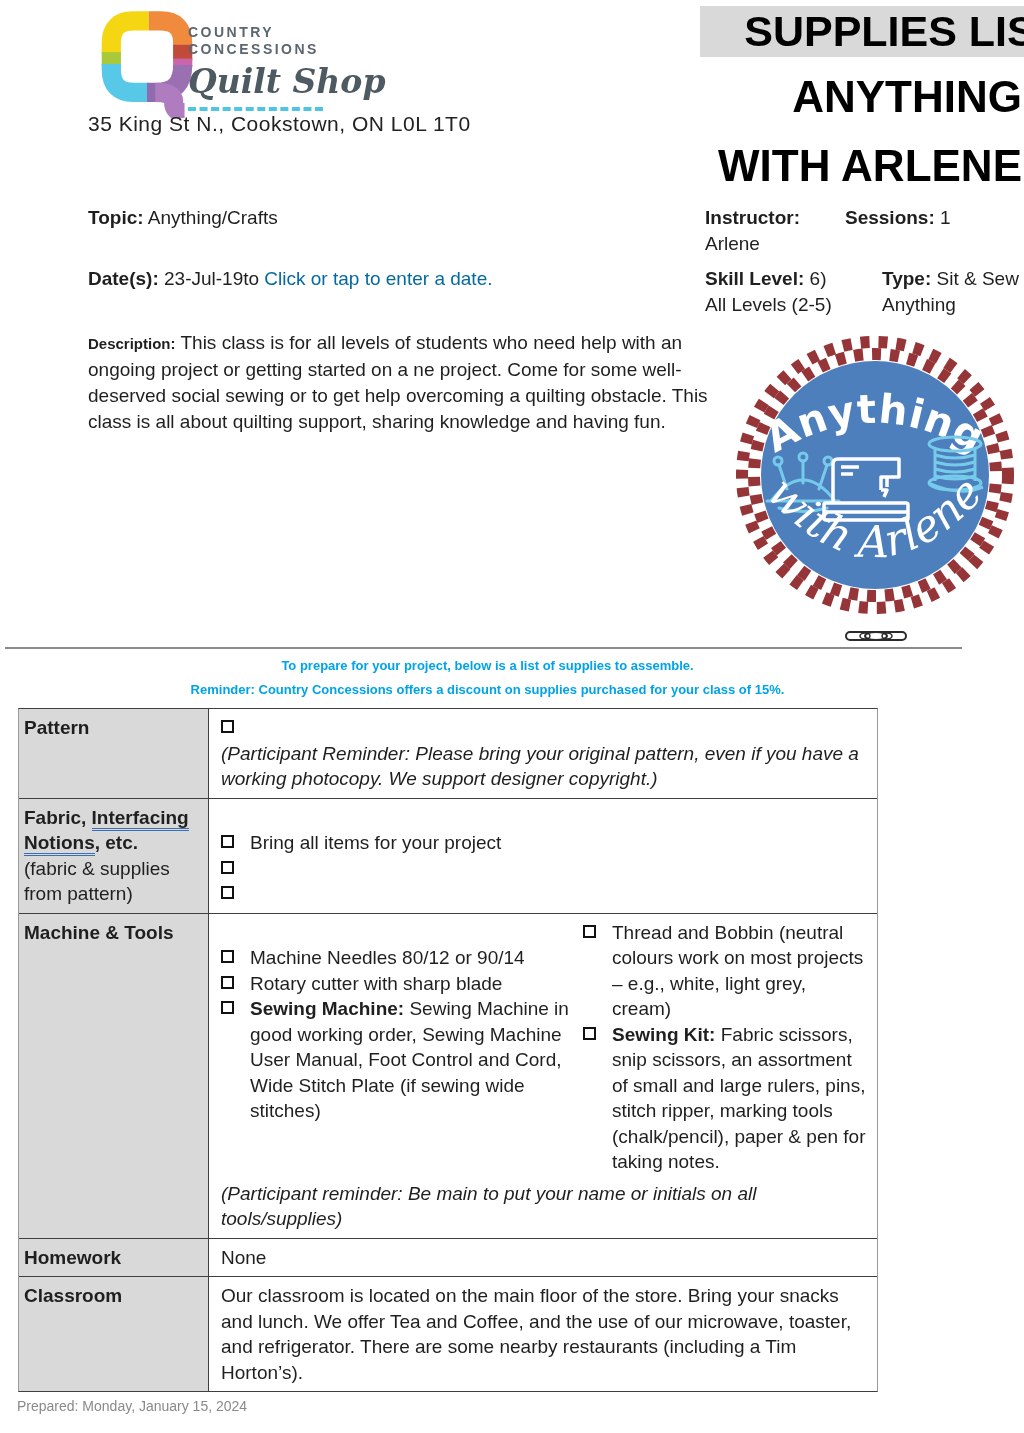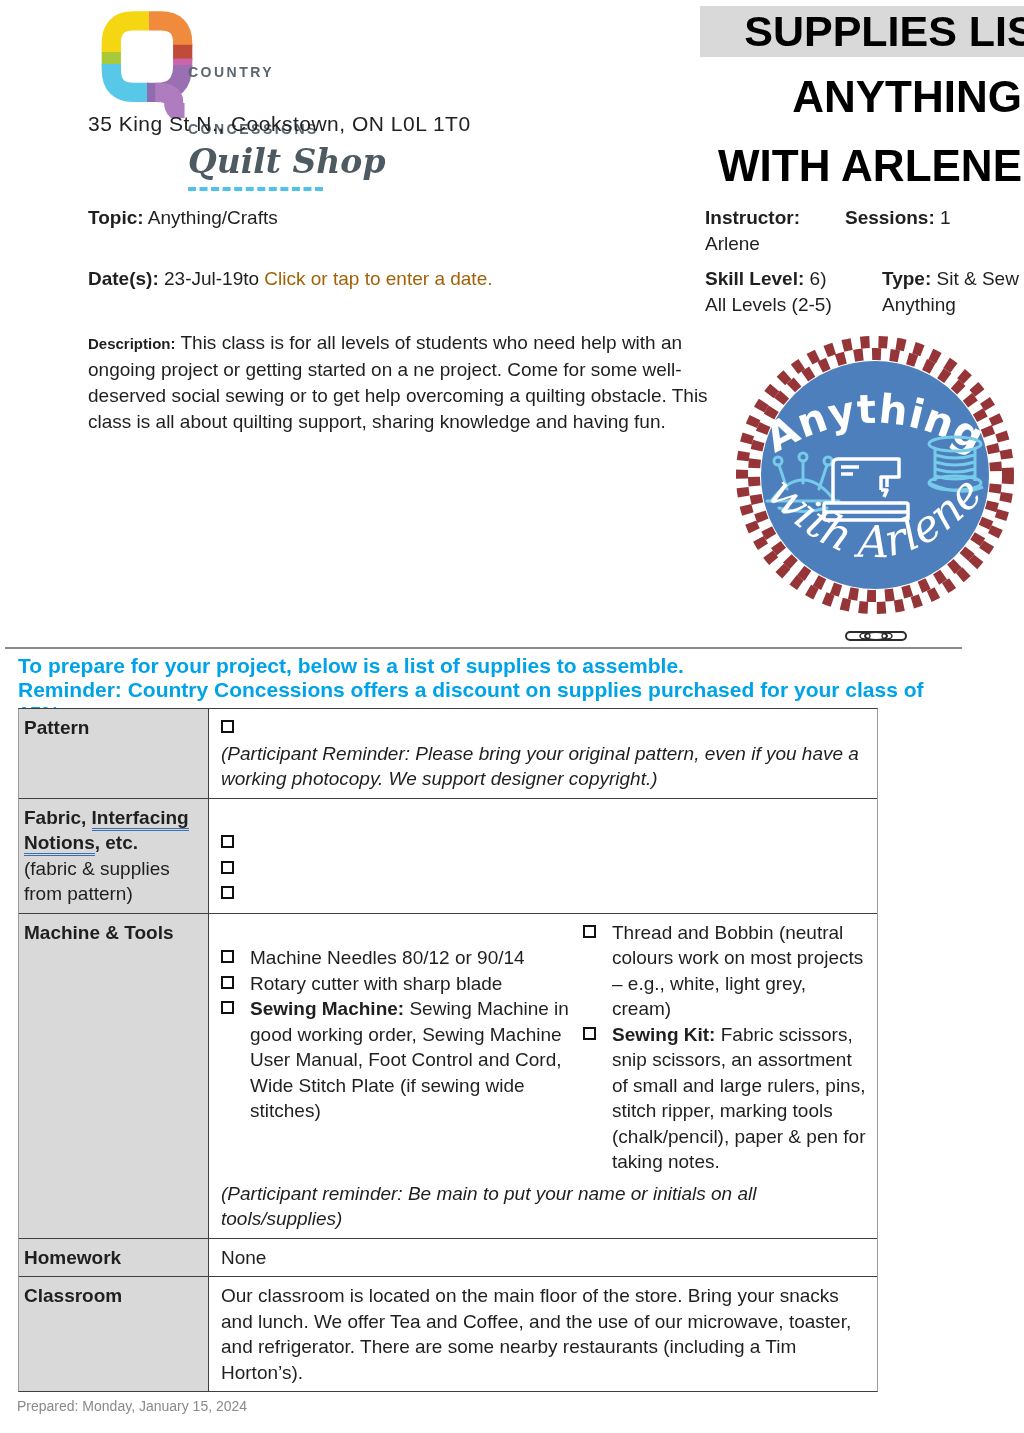--- a/index.html
+++ b/index.html
@@ -2,46 +2,46 @@
 <html><head>
 <meta charset="utf-8">
 <style>
   * { margin:0; padding:0; box-sizing:border-box; }
   html,body { width:1024px; height:1433px; background:#fff; font-family:"Liberation Sans",sans-serif; color:#1f1f1f; }
   .page { position:relative; width:1024px; height:1433px; overflow:hidden; background:#fff; }
 
   
   .logo-q { position:absolute; left:96px; top:10px; }
   .brand { position:absolute; left:188px; top:24px; }
-  .brand-line { font-size:14px; font-weight:bold; letter-spacing:2.5px; color:#5b6670; line-height:17px;margin-top:40px; }
+  .brand-line { font-size:14px; font-weight:bold; letter-spacing:2.5px; color:#5b6670; line-height:17px; }
   .brand-script { font-family:"DejaVu Serif",serif; font-style:italic; font-weight:bold; font-size:33px; color:#4d5a61; margin-top:4px;text-align:center; }
   .brand-dashes { width:135px; border-bottom:4px dashed #4fc3e8; margin-top:6px; }
   .address { position:absolute; left:88px; top:112px; font-size:21px; font-weight:500; letter-spacing:.5px; color:#222; }
 
   
   .banner { position:absolute; left:700px; top:6px; width:368px; height:51px; background:#d9d9d9;
             font-size:43px; font-weight:bold; text-align:right; line-height:51px; padding-right:6px; color:#000; }
   .main-title { position:absolute; right:2px; top:62px; text-align:right; font-size:44px; font-weight:bold; line-height:69px; color:#000; }
 
   
   .meta { position:absolute; font-size:19px; line-height:26px; }
   .b { font-weight:bold; }
-  .placeholder { color:#a16207; }
+  .placeholder { color:#0369a1; }
 
   
   .descr { position:absolute; left:88px; top:330px; width:640px; font-size:19px; line-height:26px; }
   .descr .lbl { font-size:15px; font-weight:bold; }
 
   
   .badge { position:absolute; left:731px; top:331px; width:288px; height:292px; }
   .deco-icon { position:absolute; left:845px; top:628px; }
 
   
   .intro-rule { position:absolute; left:5px; top:647px; width:957px; height:2px; background:#8a8a8a; }
-  .intro { position:absolute; left:18px; top:654px; width:939px; font-weight:bold; font-size:21px; line-height:24px; }
+  .intro { position:absolute; left:18px; top:654px; width:939px; text-align:center; font-weight:bold; font-size:13px; line-height:24px; }
 
   
   .tbl { position:absolute; left:18px; top:708px; width:860px; border-top:1px solid #3f3f3f; border-bottom:1px solid #3f3f3f;
          border-left:1px solid #9a9a9a; border-right:1px solid #9a9a9a; font-size:19px; line-height:25.5px; }
   .t-row { display:flex; }
   .t-row + .t-row { border-top:1px solid #3f3f3f; }
   .t-label { width:190px; flex:0 0 190px; background:#d9d9d9; border-right:1px solid #3f3f3f; padding:6px 4px 6px 5px; }
   .t-content { flex:1; background:#fff; padding:6px 8px 6px 12px; }
   .cb { display:inline-block; width:13px; height:13px; border:2px solid #111; background:#fff; flex:0 0 13px; }
   .cb-line { display:flex; gap:16px; align-items:flex-start; min-height:25.5px; }
@@ -211,20 +211,21 @@
         <div class="b">
           <span>Fabric, </span><span class="uline">Interfacing</span>
           <span class="uline">Notions</span><span>, etc.</span>
         </div>
         <div>(fabric &amp; supplies from pattern)</div>
       </div>
       <div class="t-content">
         <div style="margin-top:25.5px;">
           <div class="cb-line">
             <span class="cb"></span>
+            <span>Bring all items for your project</span>
           </div>
           <div class="cb-line">
             <span class="cb"></span>
           </div>
           <div class="cb-line">
             <span class="cb"></span>
           </div>
         </div>
       </div>
     </div>

